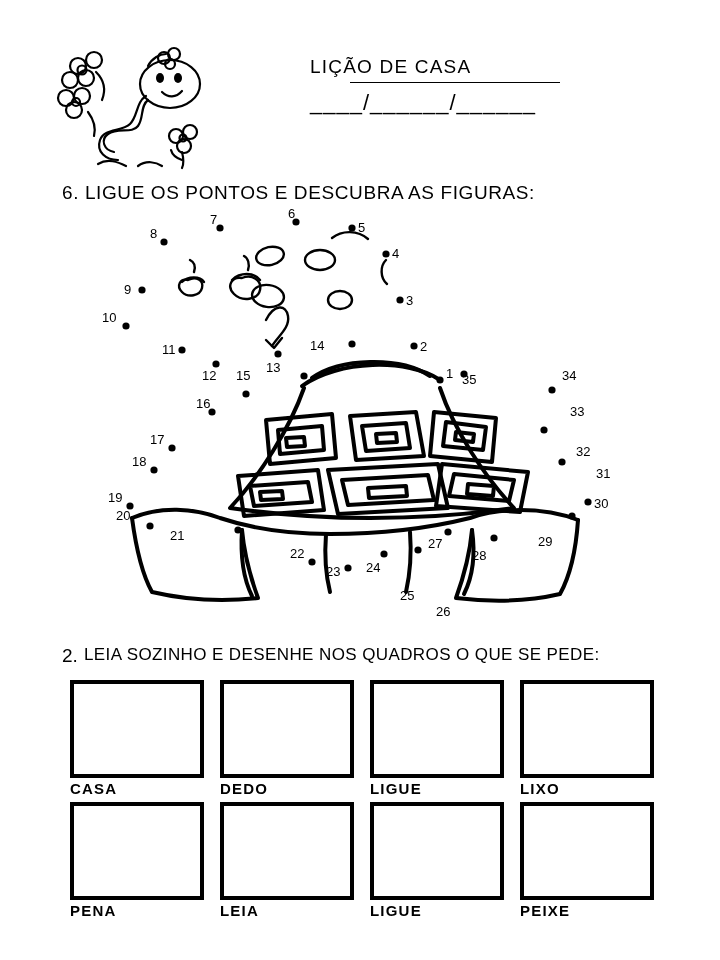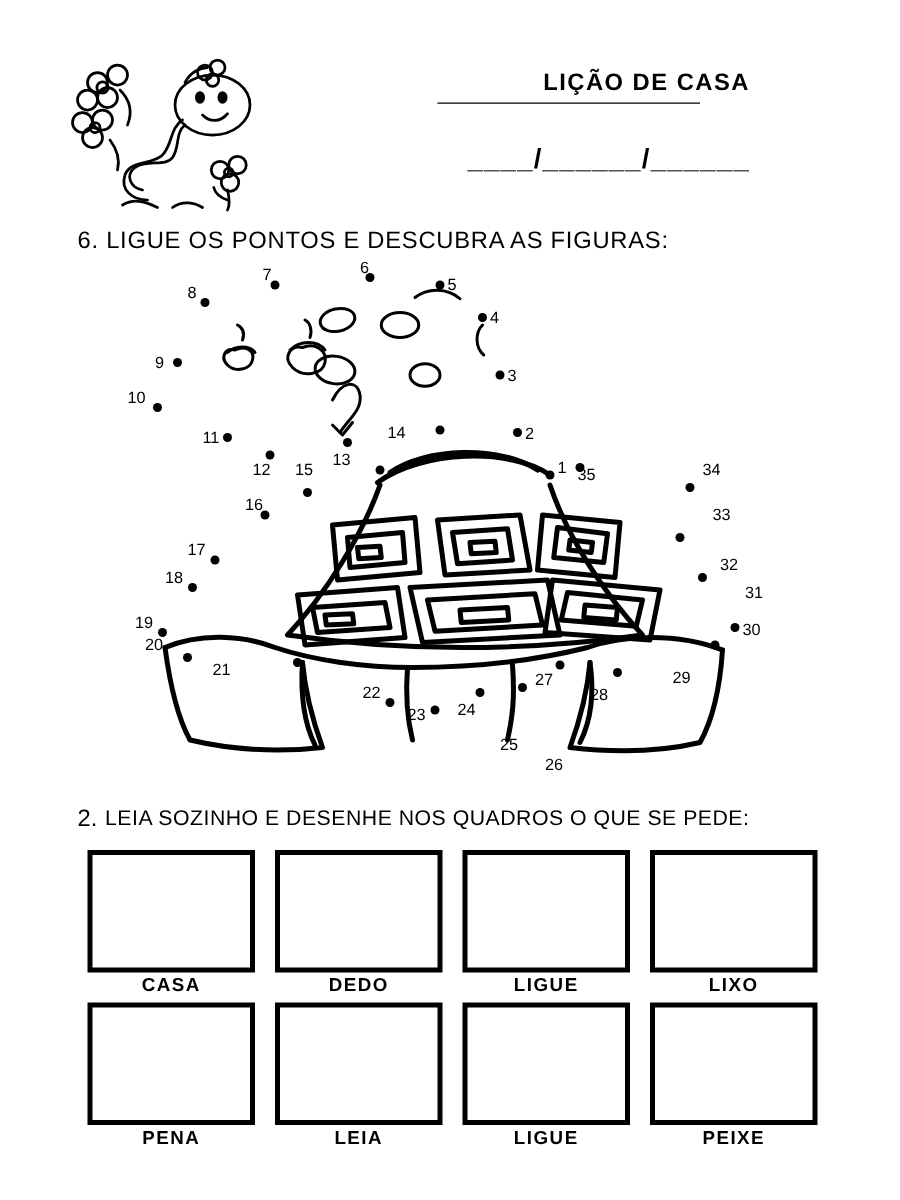--- a/index.html
+++ b/index.html
@@ -30,36 +30,35 @@
   }
   .worm-art {
     position: absolute;
     left: 52px; top: 12px;
     width: 152px; height: 130px;
   }
   .title-block {
     position: absolute;
     left: 310px; top: 28px;
     width: 290px;
-    text-align: right;
-    font-weight: bold;
+    text-align: left;
   }
   .title-text {
     font-size: 19px;
     letter-spacing: 1.2px;
     white-space: nowrap;
   }
   .title-rule {
     width: 210px;
     height: 1px;
     background: #000;
     margin: 4px auto 0 auto;
   }
   .date-line {
-    margin-top: 31px;
+    margin-top: 7px;
     font-size: 22px;
     letter-spacing: 1px;
     white-space: nowrap;
   }
 
   
   .q1 {
     position: absolute;
     left: 62px; top: 182px;
     font-size: 19px;
@@ -102,21 +101,20 @@
   .cell {
     width: 134px;
   }
   .cell-box {
     width: 134px;
     height: 98px;
     border: 4px solid #000;
     background: #fff;
   }
   .cell-label {
-    text-align: center;
     font-size: 15px;
     font-weight: bold;
     letter-spacing: 1.2px;
     margin-top: 2px;
   }
 </style>
 </head>
 <body>
 
 <div class="page">

